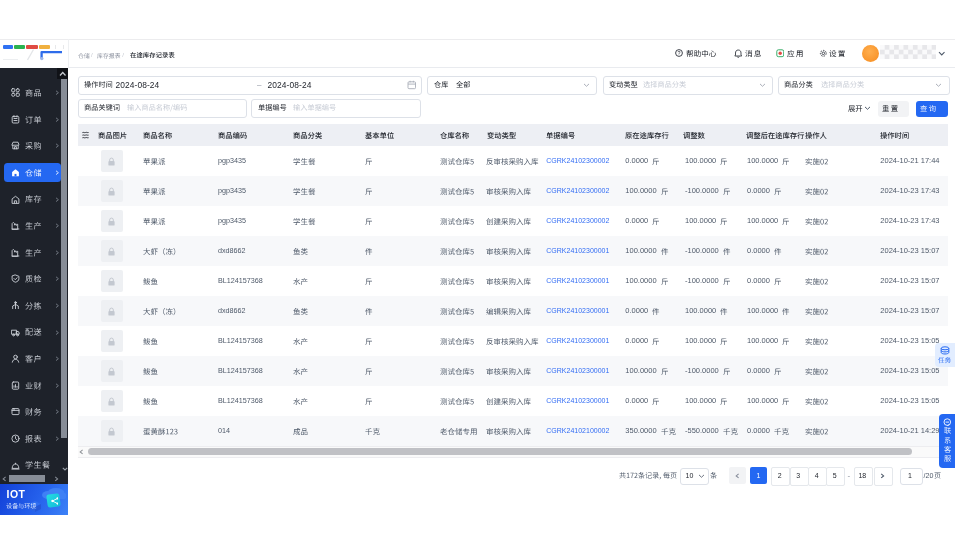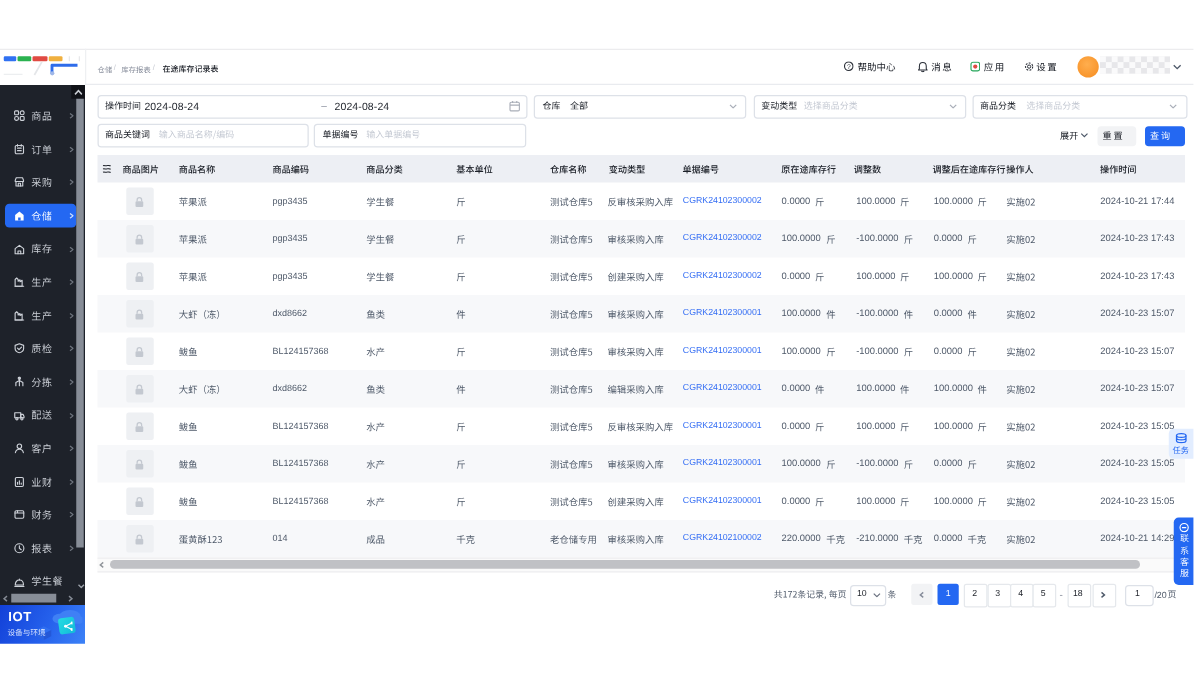--- a/index.html
+++ b/index.html
@@ -1202,26 +1202,26 @@
     </svg>
     <svg class="cj " style="left:486.3px;top:427.5px;width:45.0px;height:7.5px;fill:#4e5969" viewBox="0 0 600 100">
       <use href="#g74" x="0"></use>
       <use href="#g75" x="100"></use>
       <use href="#g1b" x="200"></use>
       <use href="#g1c" x="300"></use>
       <use href="#g40" x="400"></use>
       <use href="#g2" x="500"></use>
     </svg>
     <div class="t" style="left:546.3px;top:426.0px;font-size:7px;color:#336df4;">CGRK24102100002</div>
-    <div class="t" style="left:625.3px;top:425.6px;font-size:7.5px;color:#4e5969;">220.0000</div>
+    <div class="t" style="left:625.3px;top:425.6px;font-size:7.5px;color:#4e5969;">350.0000</div>
     <svg class="cj " style="left:660.6px;top:427.5px;width:15.0px;height:7.5px;fill:#4e5969" viewBox="0 0 200 100">
       <use href="#g8c" x="0"></use>
       <use href="#g8d" x="100"></use>
     </svg>
-    <div class="t" style="left:685px;top:425.6px;font-size:7.5px;color:#4e5969;">-210.0000</div>
+    <div class="t" style="left:685px;top:425.6px;font-size:7.5px;color:#4e5969;">-550.0000</div>
     <svg class="cj " style="left:722.8px;top:427.5px;width:15.0px;height:7.5px;fill:#4e5969" viewBox="0 0 200 100">
       <use href="#g8c" x="0"></use>
       <use href="#g8d" x="100"></use>
     </svg>
     <div class="t" style="left:747px;top:425.6px;font-size:7.5px;color:#4e5969;">0.0000</div>
     <svg class="cj " style="left:773.9px;top:427.5px;width:15.0px;height:7.5px;fill:#4e5969" viewBox="0 0 200 100">
       <use href="#g8c" x="0"></use>
       <use href="#g8d" x="100"></use>
     </svg>
     <svg class="cj " style="left:804.5px;top:427.5px;width:23.3px;height:7.5px;fill:#4e5969" viewBox="0 0 311 100">

